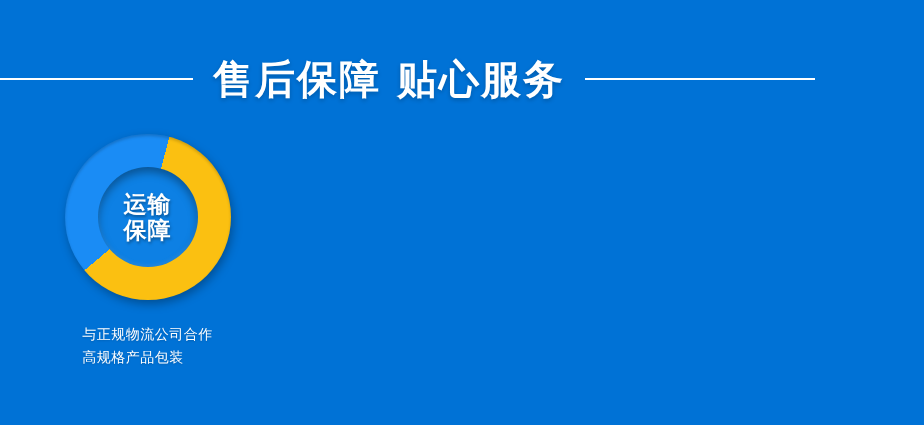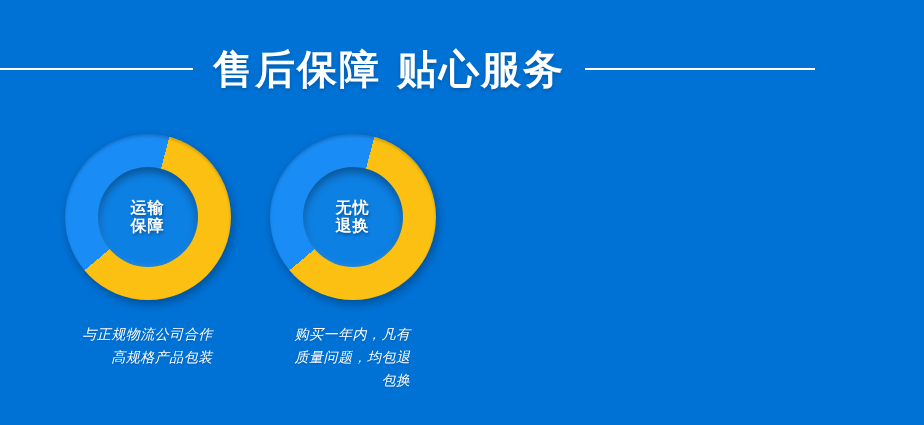--- a/index.html
+++ b/index.html
@@ -15,21 +15,21 @@
   .banner {
     position:relative;
     width:924px;
     height:425px;
     background:#0072d6;
   }
 
   
   .header {
     position:absolute;
-    top:34px;
+    top:44px;
     left:0;
     width:780px;
     height:70px;
     display:flex;
     align-items:center;
     justify-content:center;
     gap:20px;
   }
   .rule {
     height:2px;
@@ -103,40 +103,39 @@
     box-shadow:
       inset 0 5px 9px rgba(0,0,0,0.35),
       inset 0 -2px 4px rgba(255,255,255,0.10);
     display:flex;
     flex-direction:column;
     align-items:center;
     justify-content:center;
   }
   .donut-label {
     color:#ffffff;
-    font-size:16px;
+    font-size:23px;
     font-weight:bold;
     line-height:1.15;
     letter-spacing:1px;
     text-align:center;
     text-shadow:1px 2px 3px rgba(0,0,0,0.35);
     white-space:nowrap;
   }
 
   
   .caption {
     margin-top:23px;
     color:#ffffff;
     font-size:14px;
     line-height:1.65;
-    text-align:right;
+    text-align:left;
     letter-spacing:0.5px;
     white-space:pre-line;
     text-shadow:0 1px 2px rgba(0,0,0,0.18);
-    font-style:italic;
   }
 </style>
 </head>
 <body>
 
 <div class="banner">
 
   <div class="header">
     <div class="rule rule-left"></div>
     <div class="header-title">售后保障 贴心服务</div>
@@ -149,31 +148,20 @@
       <div class="donut">
         <div class="donut-hole">
           <div class="donut-label">运输</div>
           <div class="donut-label">保障</div>
         </div>
       </div>
       <div class="caption">与正规物流公司合作
 高规格产品包装</div>
     </div>
 
-    <div class="card">
-      <div class="donut">
-        <div class="donut-hole">
-          <div class="donut-label">无忧</div>
-          <div class="donut-label">退换</div>
-        </div>
-      </div>
-      <div class="caption">购买一年内，凡有
-质量问题，均包退
-包换</div>
-    </div>
 
     <div class="card">
     </div>
 
     <div class="card">
     </div>
 
   </div>
 </div>
 

